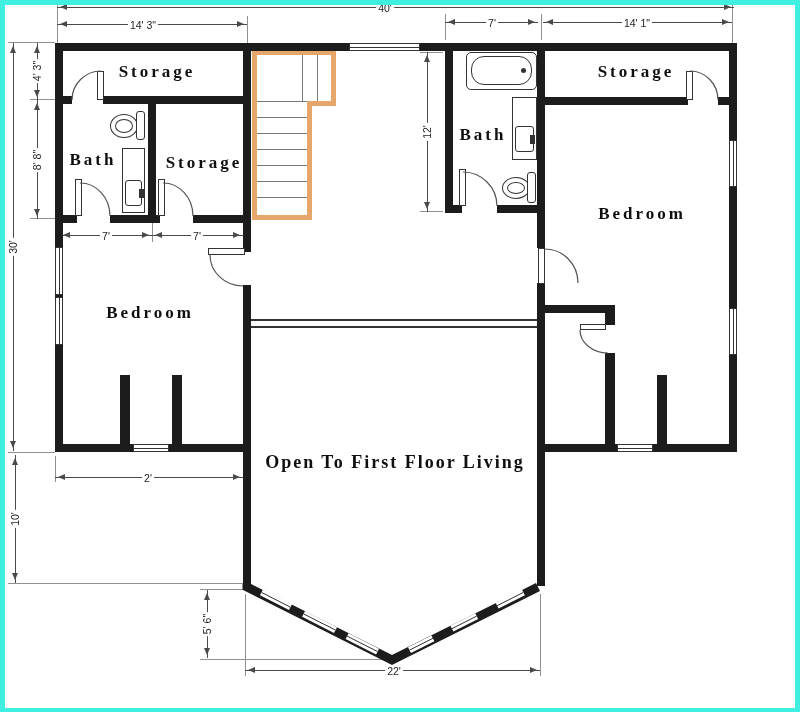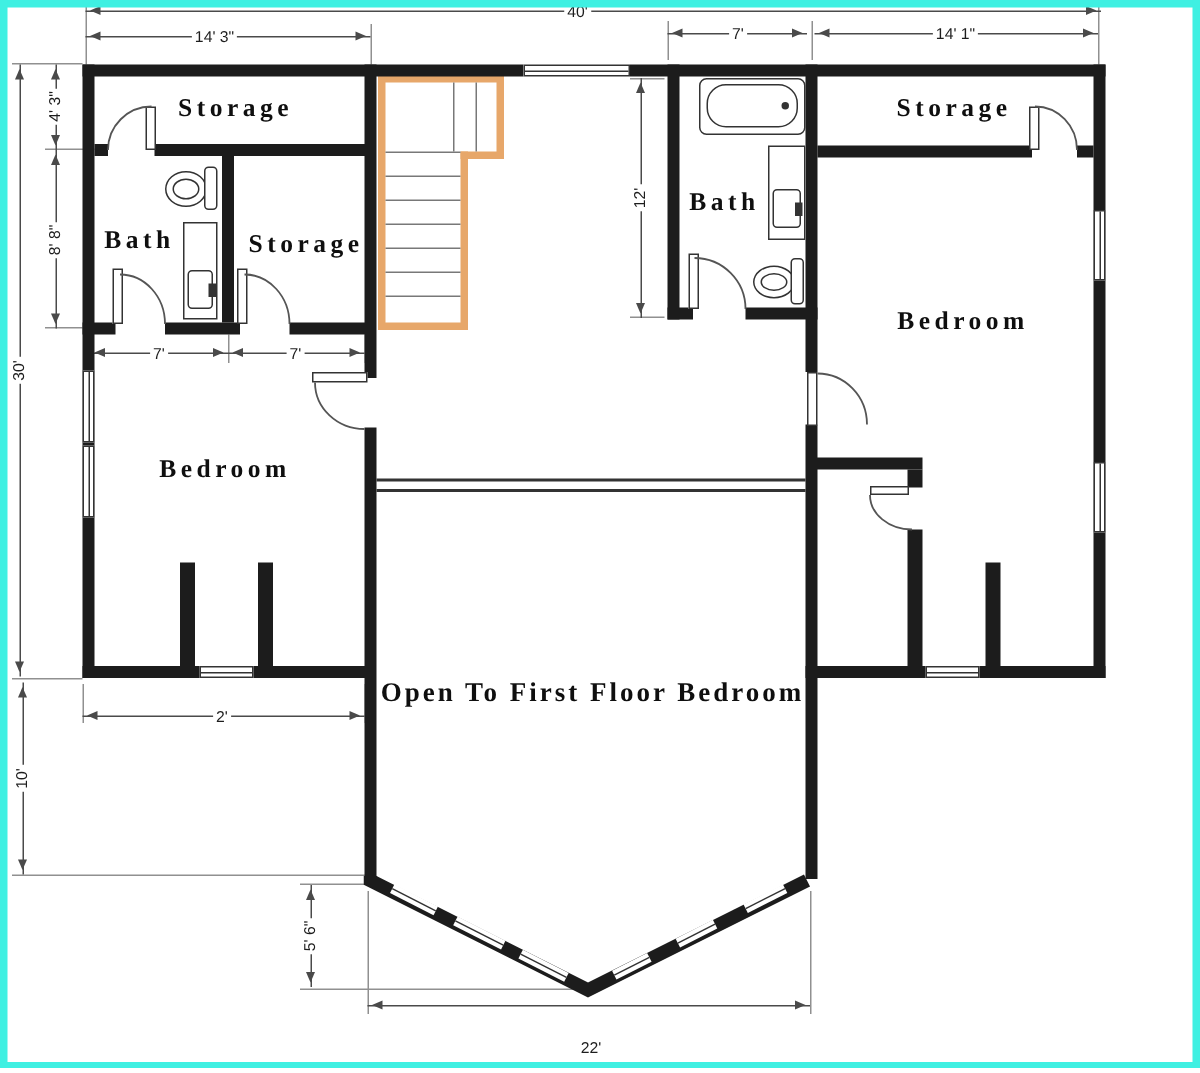--- a/index.html
+++ b/index.html
@@ -207,28 +207,28 @@
   <span class="dlab" style="left:637px;top:23px;">14' 1"</span>
   <span class="dlabv" style="left:13px;top:247px;">30'</span>
   <span class="dlabv" style="left:37px;top:71px;">4' 3"</span>
   <span class="dlabv" style="left:37px;top:160px;">8' 8"</span>
   <span class="dlabv" style="left:15px;top:519px;">10'</span>
   <span class="dlab" style="left:106px;top:236px;">7'</span>
   <span class="dlab" style="left:197px;top:236px;">7'</span>
   <span class="dlabv" style="left:427px;top:132px;">12'</span>
   <span class="dlab" style="left:148px;top:478px;">2'</span>
   <span class="dlabv" style="left:207px;top:624px;">5' 6"</span>
-  <span class="dlab" style="left:394px;top:699px;">22'</span>
+  <span class="dlab" style="left:394px;top:671px;">22'</span>
 
   <span class="room" style="left:157px;top:72px;">Storage</span>
   <span class="room" style="left:93px;top:160px;">Bath</span>
   <span class="room" style="left:204px;top:163px;">Storage</span>
   <span class="room" style="left:150px;top:313px;">Bedroom</span>
   <span class="room" style="left:483px;top:135px;">Bath</span>
   <span class="room" style="left:636px;top:72px;">Storage</span>
   <span class="room" style="left:642px;top:214px;">Bedroom</span>
-  <span class="room open" style="left:395px;top:462px;">Open To First Floor Bedroom</span>
+  <span class="room open" style="left:395px;top:462px;">Open To First Floor Living</span>
 
   <div class="cy" style="left:0;top:0;width:800px;height:5px;"></div>
   <div class="cy" style="left:0;top:0;width:5px;height:712px;"></div>
   <div class="cy" style="left:795px;top:0;width:5px;height:712px;"></div>
   <div class="cy" style="left:0;top:708px;width:800px;height:4px;"></div>
 </div>
 
 </body></html>

